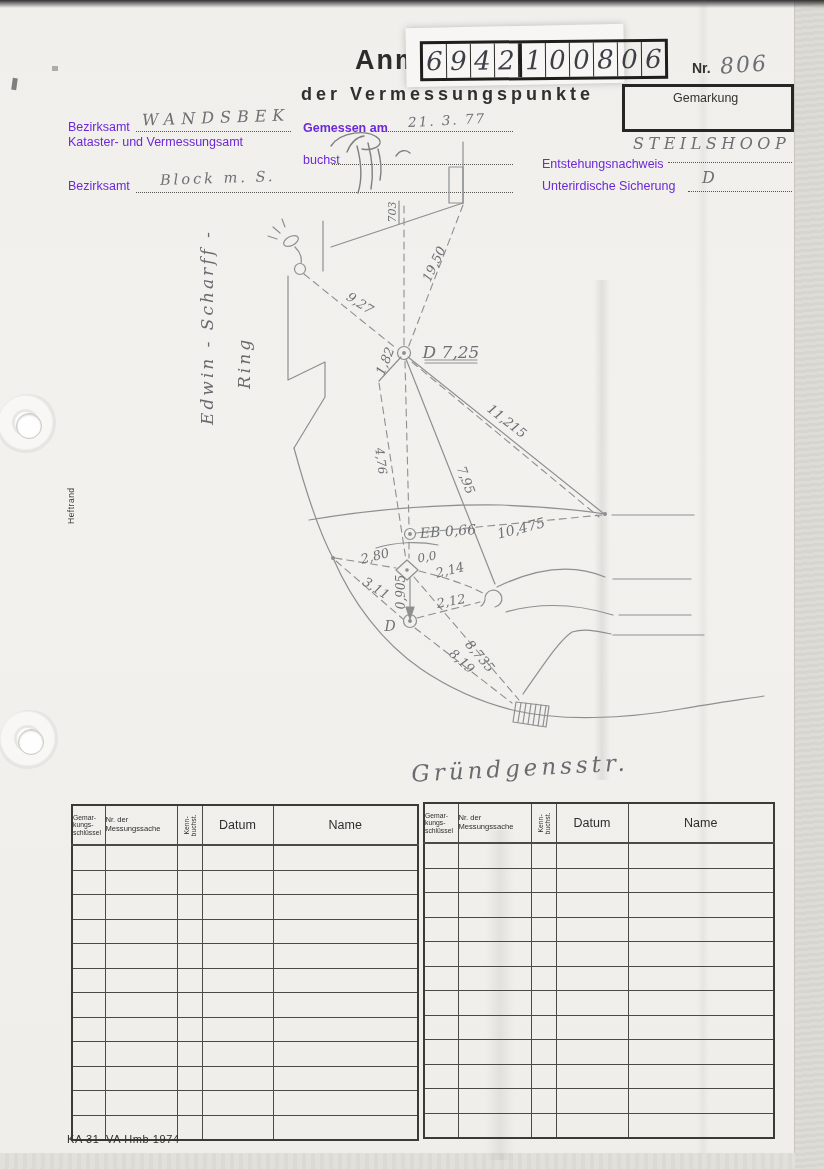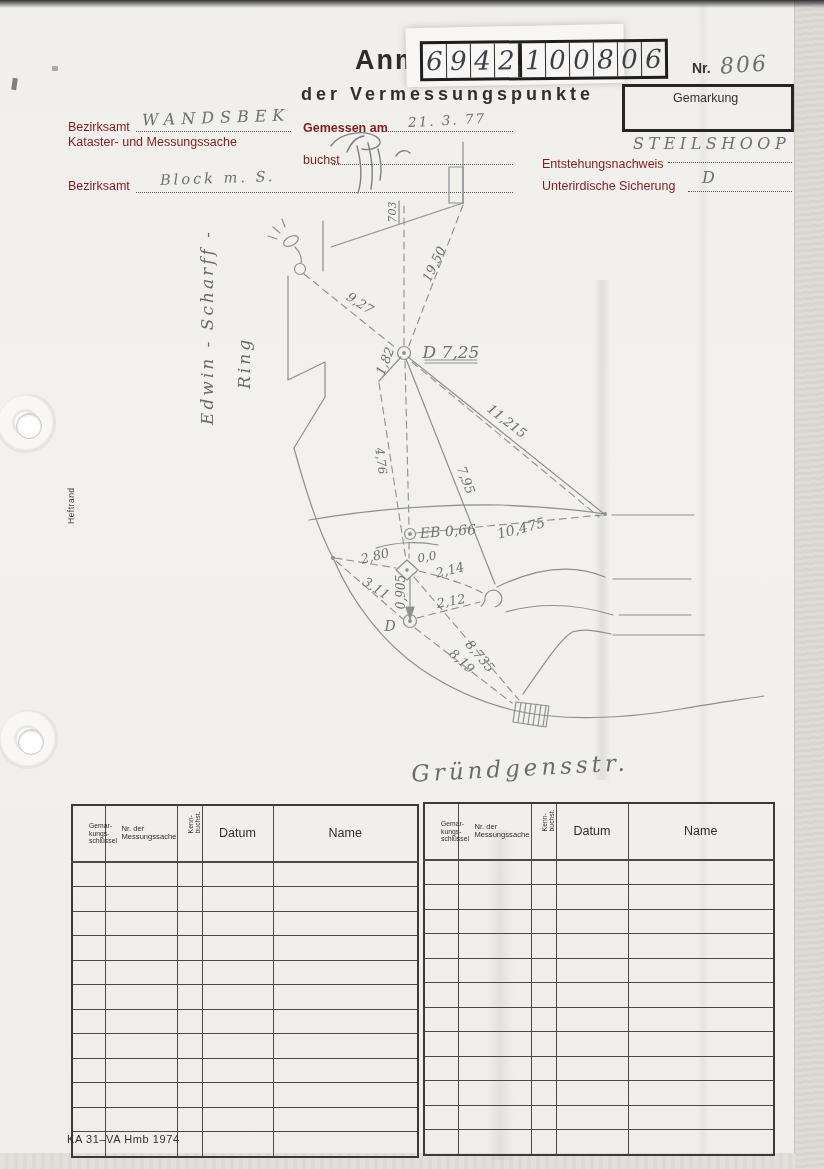--- a/index.html
+++ b/index.html
@@ -24,21 +24,21 @@
   .crease{position:absolute;pointer-events:none;}
   
   .hole{position:absolute;width:62px;height:62px;border-radius:50%;
     background:radial-gradient(circle at 46% 46%, #fdfdfc 0 10px, #e9e7e3 11px 13px, #f8f7f5 14px 26px, #e7e5e1 28px 30px, rgba(0,0,0,0) 31px);}
   .hole .inner{position:absolute;left:19px;top:19px;width:24px;height:24px;border-radius:50%;
     background:#fefefe;border:1px solid #c9c7c2;box-shadow:inset 0 1px 2px rgba(0,0,0,.18);}
   
   .pr{position:absolute;color:#333330;white-space:nowrap;}
   .title{font-size:27px;font-weight:bold;letter-spacing:2px;color:#2c2c2a;}
   .subtitle{font-size:18px;font-weight:bold;letter-spacing:4px;color:#2f2f2d;}
-  .lbl{font-size:12.5px;color:#7f1d1d;}
+  .lbl{font-size:12.5px;color:#6d28d9;}
   .dotted{position:absolute;height:0;border-bottom:1.6px dotted #55544f;}
   
   .hw{position:absolute;font-family:"DejaVu Serif", serif;font-style:italic;color:#6d7073;white-space:nowrap;}
   
   .sticker{position:absolute;left:406px;top:26px;width:218px;height:59px;
     background:#f7f6f4;box-shadow:0 0 7px rgba(90,85,75,.35);transform:rotate(-1.2deg);}
   #stamp-box{position:absolute;left:420px;top:40px;width:248px;height:40px;
     border:3px solid #1e1e1c;display:flex;box-sizing:border-box;transform:rotate(-.6deg);}
   #stamp-box .cell{flex:1;border-right:1.5px solid #2a2a28;display:flex;align-items:center;justify-content:center;
     font-family:"DejaVu Serif", serif;font-style:italic;font-size:26px;color:#3c4046;}
@@ -52,21 +52,21 @@
     color:#6e7174;white-space:nowrap;transform-origin:center;}
   .skl.street{color:#696c6f;}
   
   .heftrand{position:absolute;left:66px;top:524px;font-size:8.5px;color:#3f3f3c;
     transform-origin:0 0;transform:rotate(-90deg);letter-spacing:.5px;}
   
   .twrap{position:absolute;}
   table.mtable{border-collapse:collapse;table-layout:fixed;background:transparent;}
   table.mtable, table.mtable th, table.mtable td{border:1.2px solid #4a4a46;}
   table.mtable{border-width:2px;border-color:#3a3a36;}
-  table.mtable th{border-bottom-width:2px;font-weight:normal;padding:16px;vertical-align:middle;}
+  table.mtable th{border-bottom-width:2px;font-weight:normal;padding:0;vertical-align:middle;}
   table.mtable td{height:23.5px;padding:0;}
   .h-small{font-size:6.8px;line-height:7.6px;text-align:left;padding-left:2px;color:#2e2e2c;}
   .h-big{font-size:12.5px;color:#2e2e2c;text-align:center;}
   .kenn{transform:rotate(-90deg);font-size:6.8px;line-height:7.4px;color:#2e2e2c;white-space:nowrap;}
   .footer{position:absolute;left:67px;top:1133px;font-size:11px;color:#2f2f2d;letter-spacing:.6px;}
 </style>
 </head>
 <body>
 
 <div id="page"></div>
@@ -106,21 +106,21 @@
 <div class="pr subtitle" style="left:301px;top:84px;">der Vermessungspunkte</div>
 
 <div class="gem-box">
   <div class="pr" style="left:48px;top:4px;font-size:12.5px;">Gemarkung</div>
   <div class="hw" style="left:8px;top:11px;font-size:16px;letter-spacing:4.5px;margin-top:36px;">STEILSHOOP</div>
 </div>
 
 <div class="pr lbl" style="left:68px;top:120px;">Bezirksamt</div>
 <div class="hw" style="left:142px;top:108px;font-size:16px;letter-spacing:6px;transform:rotate(-2deg);">WANDSBEK</div>
 <div class="dotted" style="left:136px;top:131px;width:155px;"></div>
-<div class="pr lbl" style="left:68px;top:135px;">Kataster- und Messungssache</div>
+<div class="pr lbl" style="left:68px;top:135px;">Kataster- und Vermessungsamt</div>
 
 <div class="pr lbl" style="left:303px;top:121px;font-weight:bold;">Gemessen am</div>
 <div class="hw" style="left:408px;top:112px;font-size:13.5px;letter-spacing:2px;transform:rotate(-3deg);">21. 3. 77</div>
 <div class="dotted" style="left:383px;top:131px;width:130px;"></div>
 
 <div class="pr lbl" style="left:303px;top:153px;">buchst</div>
 <div class="dotted" style="left:332px;top:164px;width:181px;"></div>
 
 <div class="pr lbl" style="left:68px;top:179px;">Bezirksamt</div>
 <div class="hw" style="left:160px;top:170px;font-size:14.5px;letter-spacing:3px;transform:rotate(-2deg);">Block m. S.</div>

